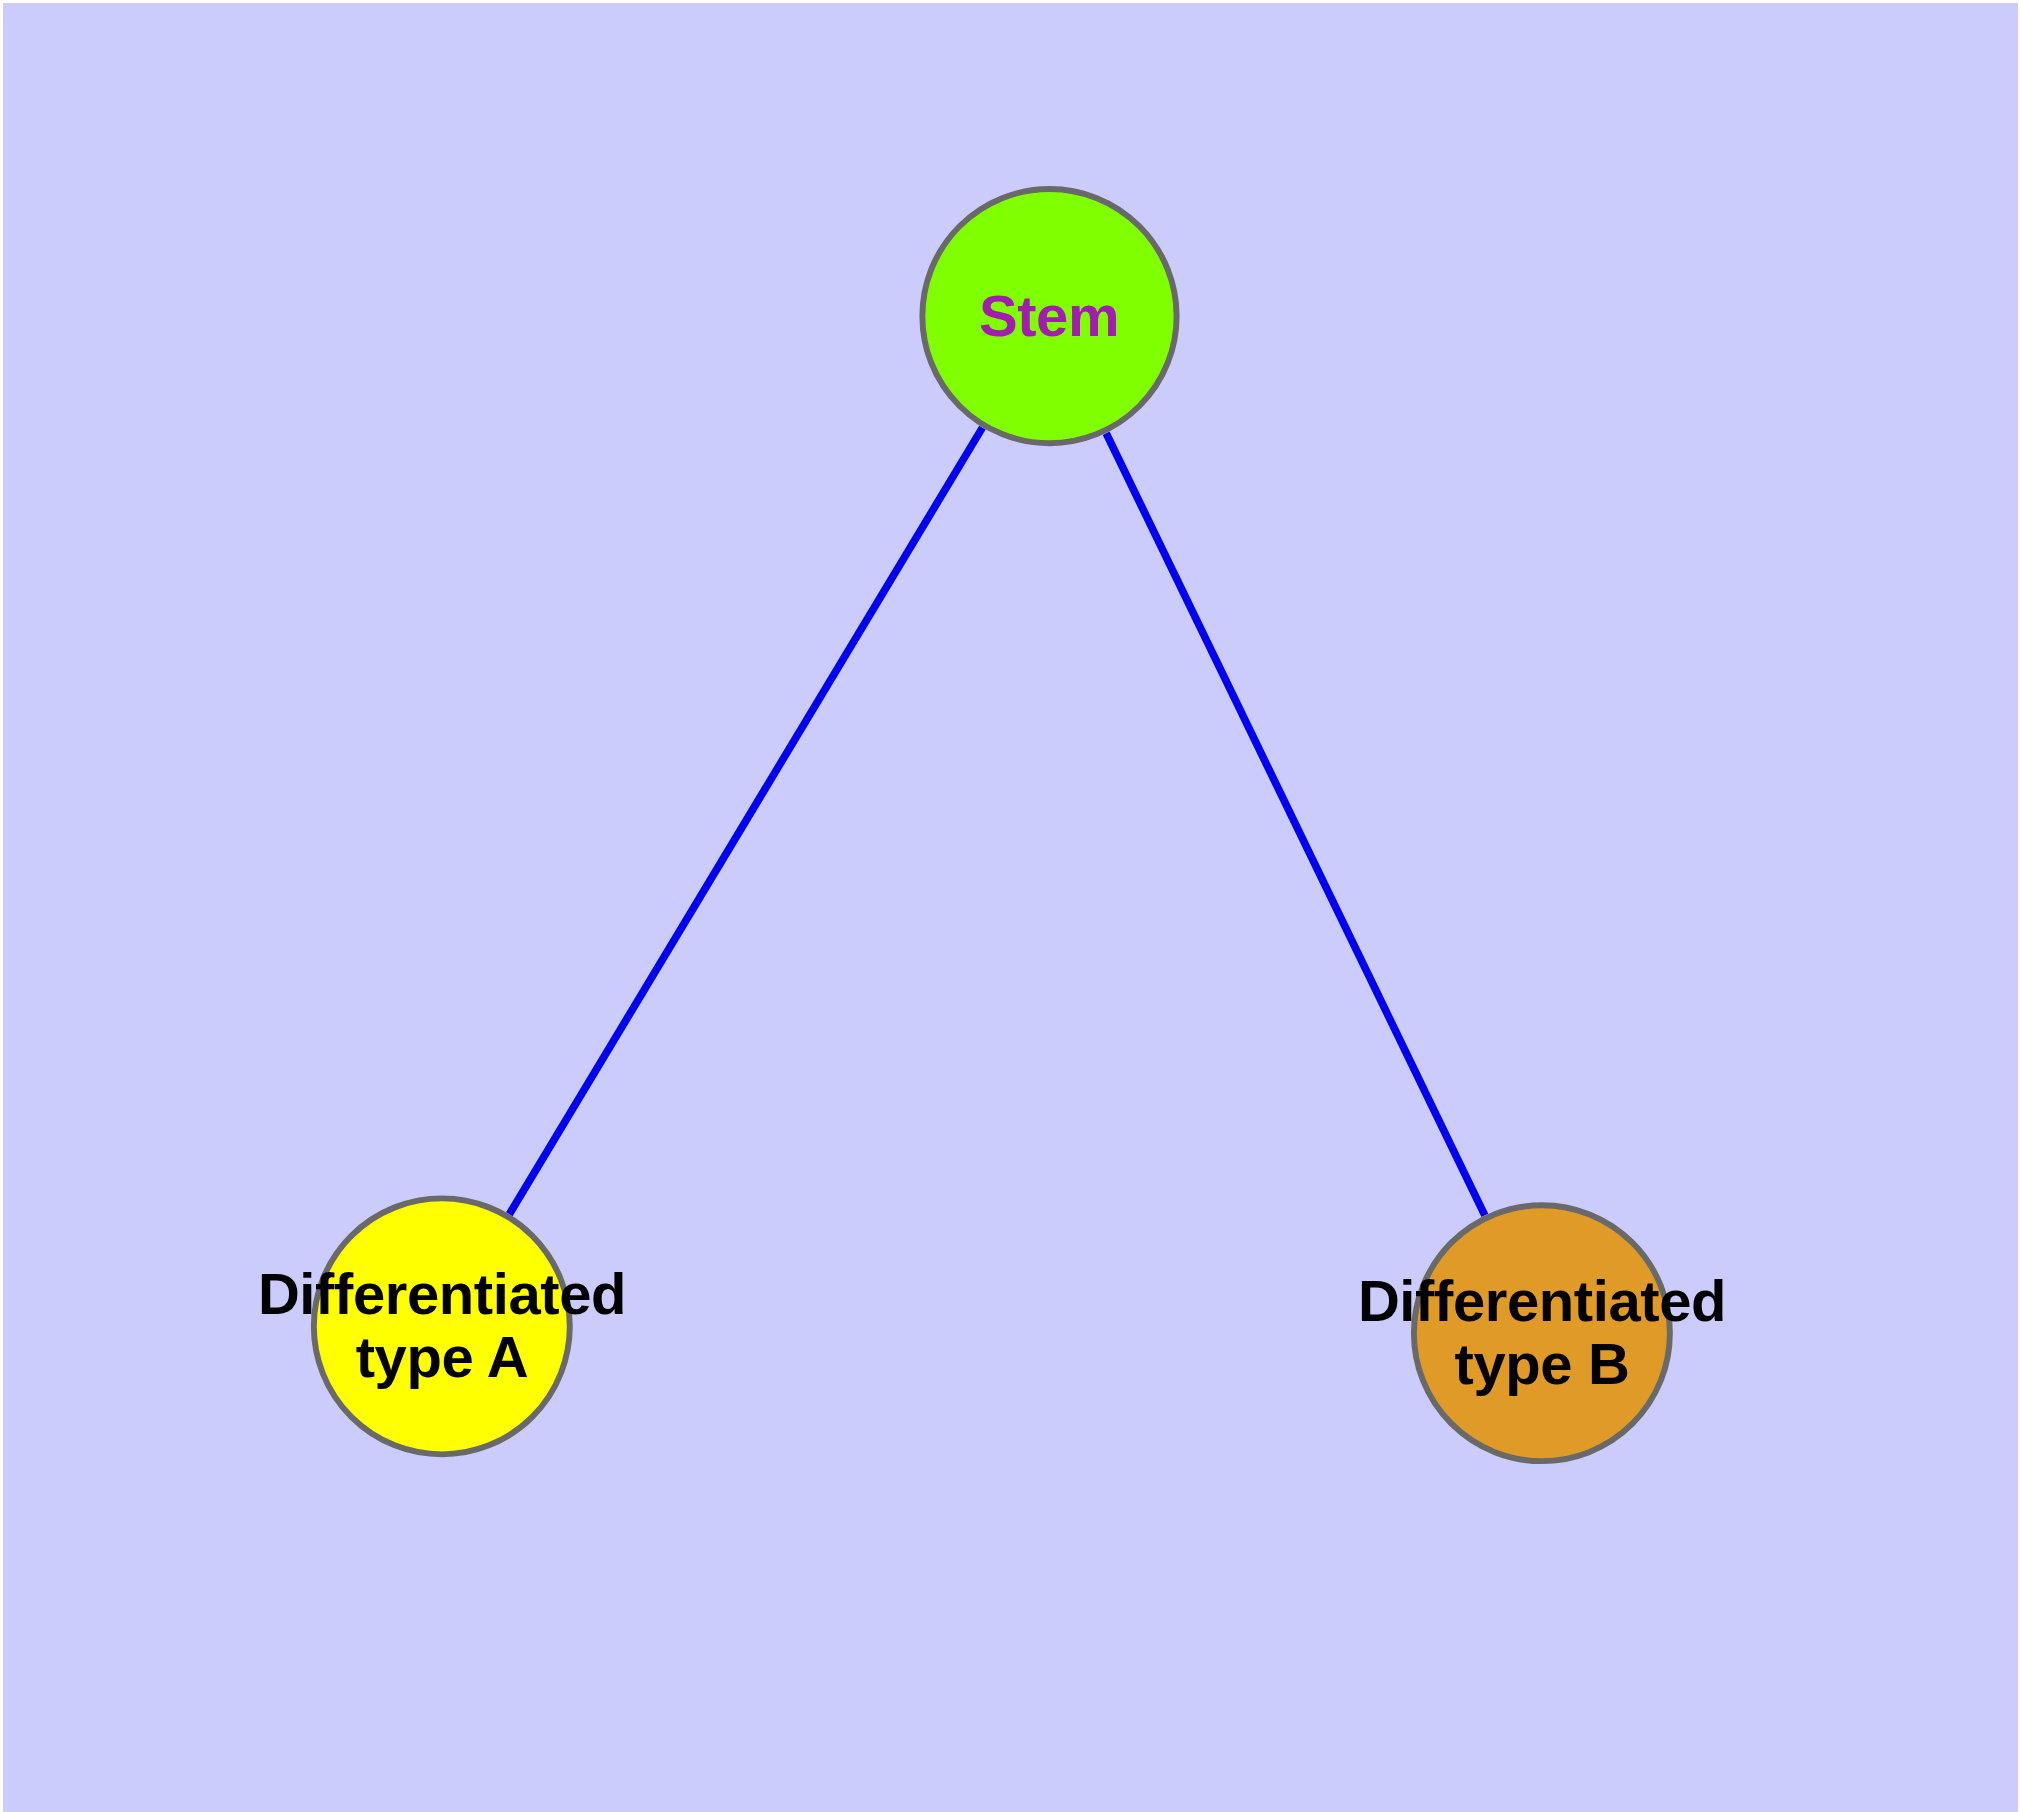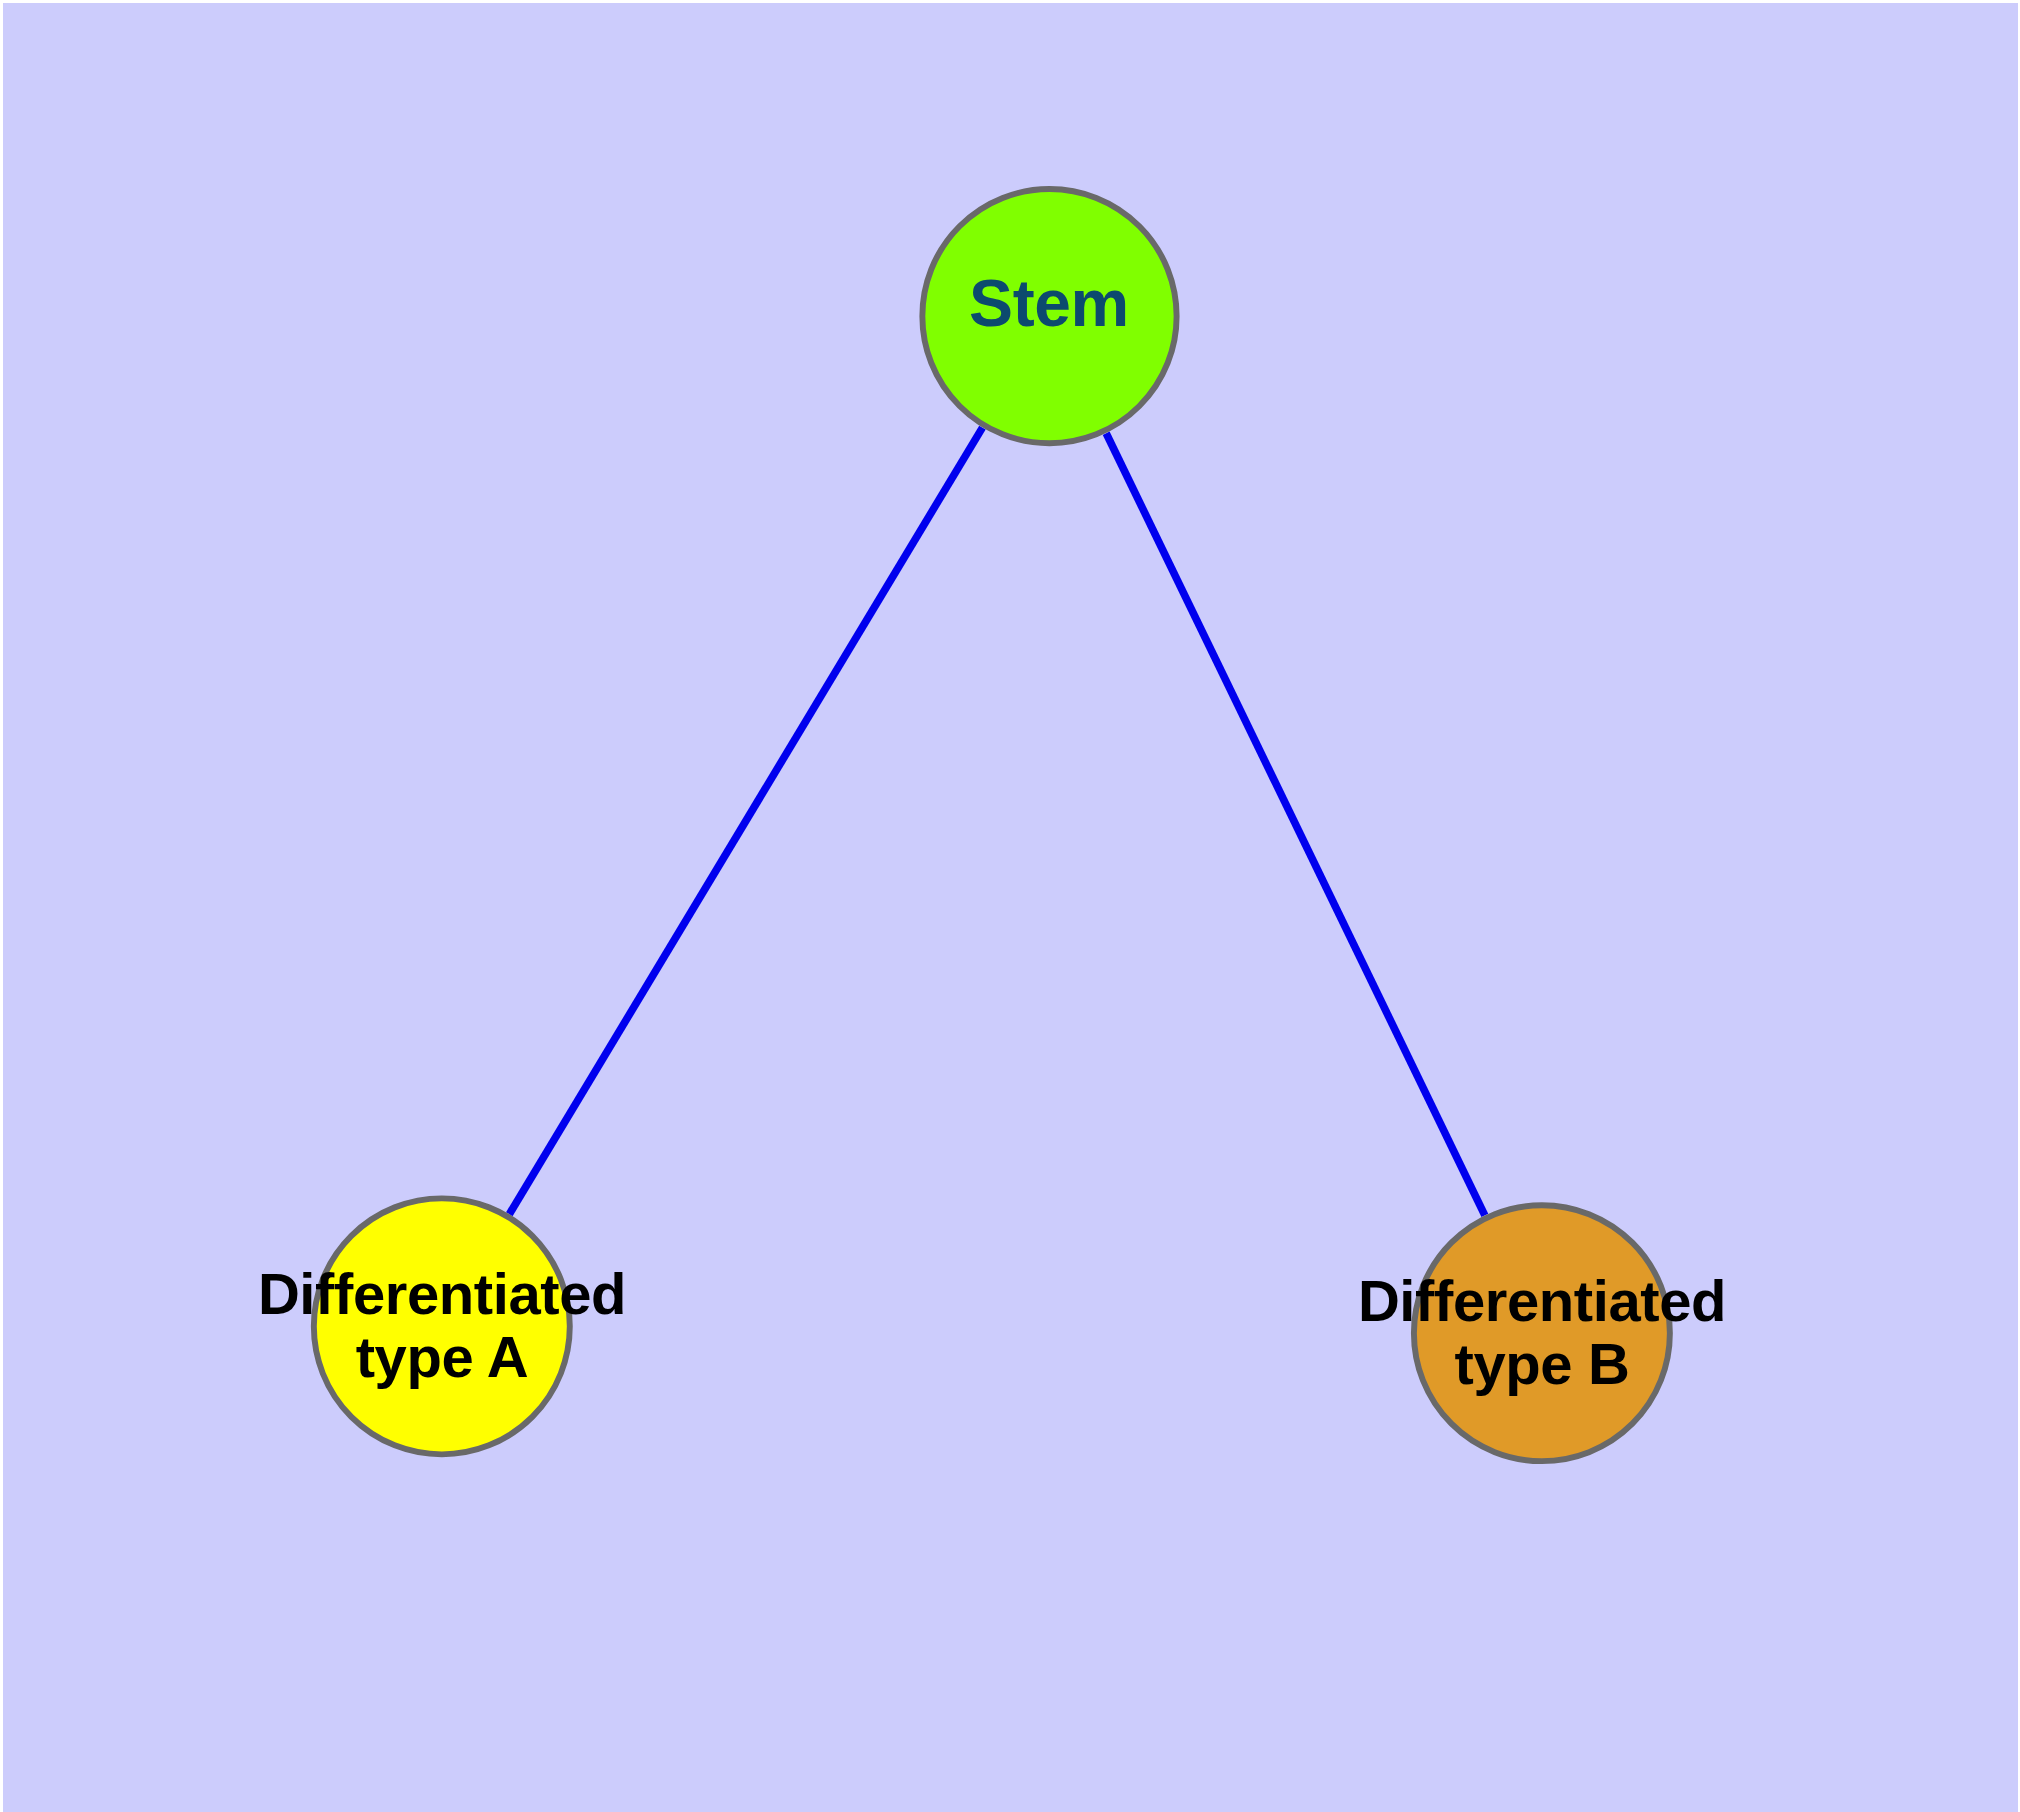--- a/index.html
+++ b/index.html
@@ -67,20 +67,20 @@
         <line class="edge-line" x1="1304.8917034278754" y1="511.15842360318516" x2="1751.672520002562" y2="1433.941521519921" stroke="#0000ee" stroke-width="9"></line>
       </g>
     <g id="node-layer">
         <circle class="node-circle" cx="1238" cy="373" r="150" fill="#80ff00" stroke="#696969" stroke-width="7"></circle>
         <circle class="node-circle" cx="521" cy="1565" r="151" fill="#ffff00" stroke="#696969" stroke-width="7"></circle>
         <circle class="node-circle" cx="1819" cy="1573" r="151" fill="#e09a28" stroke="#696969" stroke-width="7"></circle>
       </g>
   </svg>
 
   <div id="label-layer">
-      <div class="node-label" style="left: 1049px; top: 304px; color: #0c4a6e; font-size: 66px;">Stem</div>
+      <div class="node-label" style="left: 1049px; top: 316px; color: #a21caf; font-size: 58px;">Stem</div>
       <div class="node-label" style="left: 442px; top: 1326px; color: rgb(0, 0, 0); font-size: 58px;">Differentiated
 type A</div>
       <div class="node-label" style="left: 1542px; top: 1333px; color: rgb(0, 0, 0); font-size: 58px;">Differentiated
 type B</div>
     </div>
 </div>
 
 
 </body></html>

